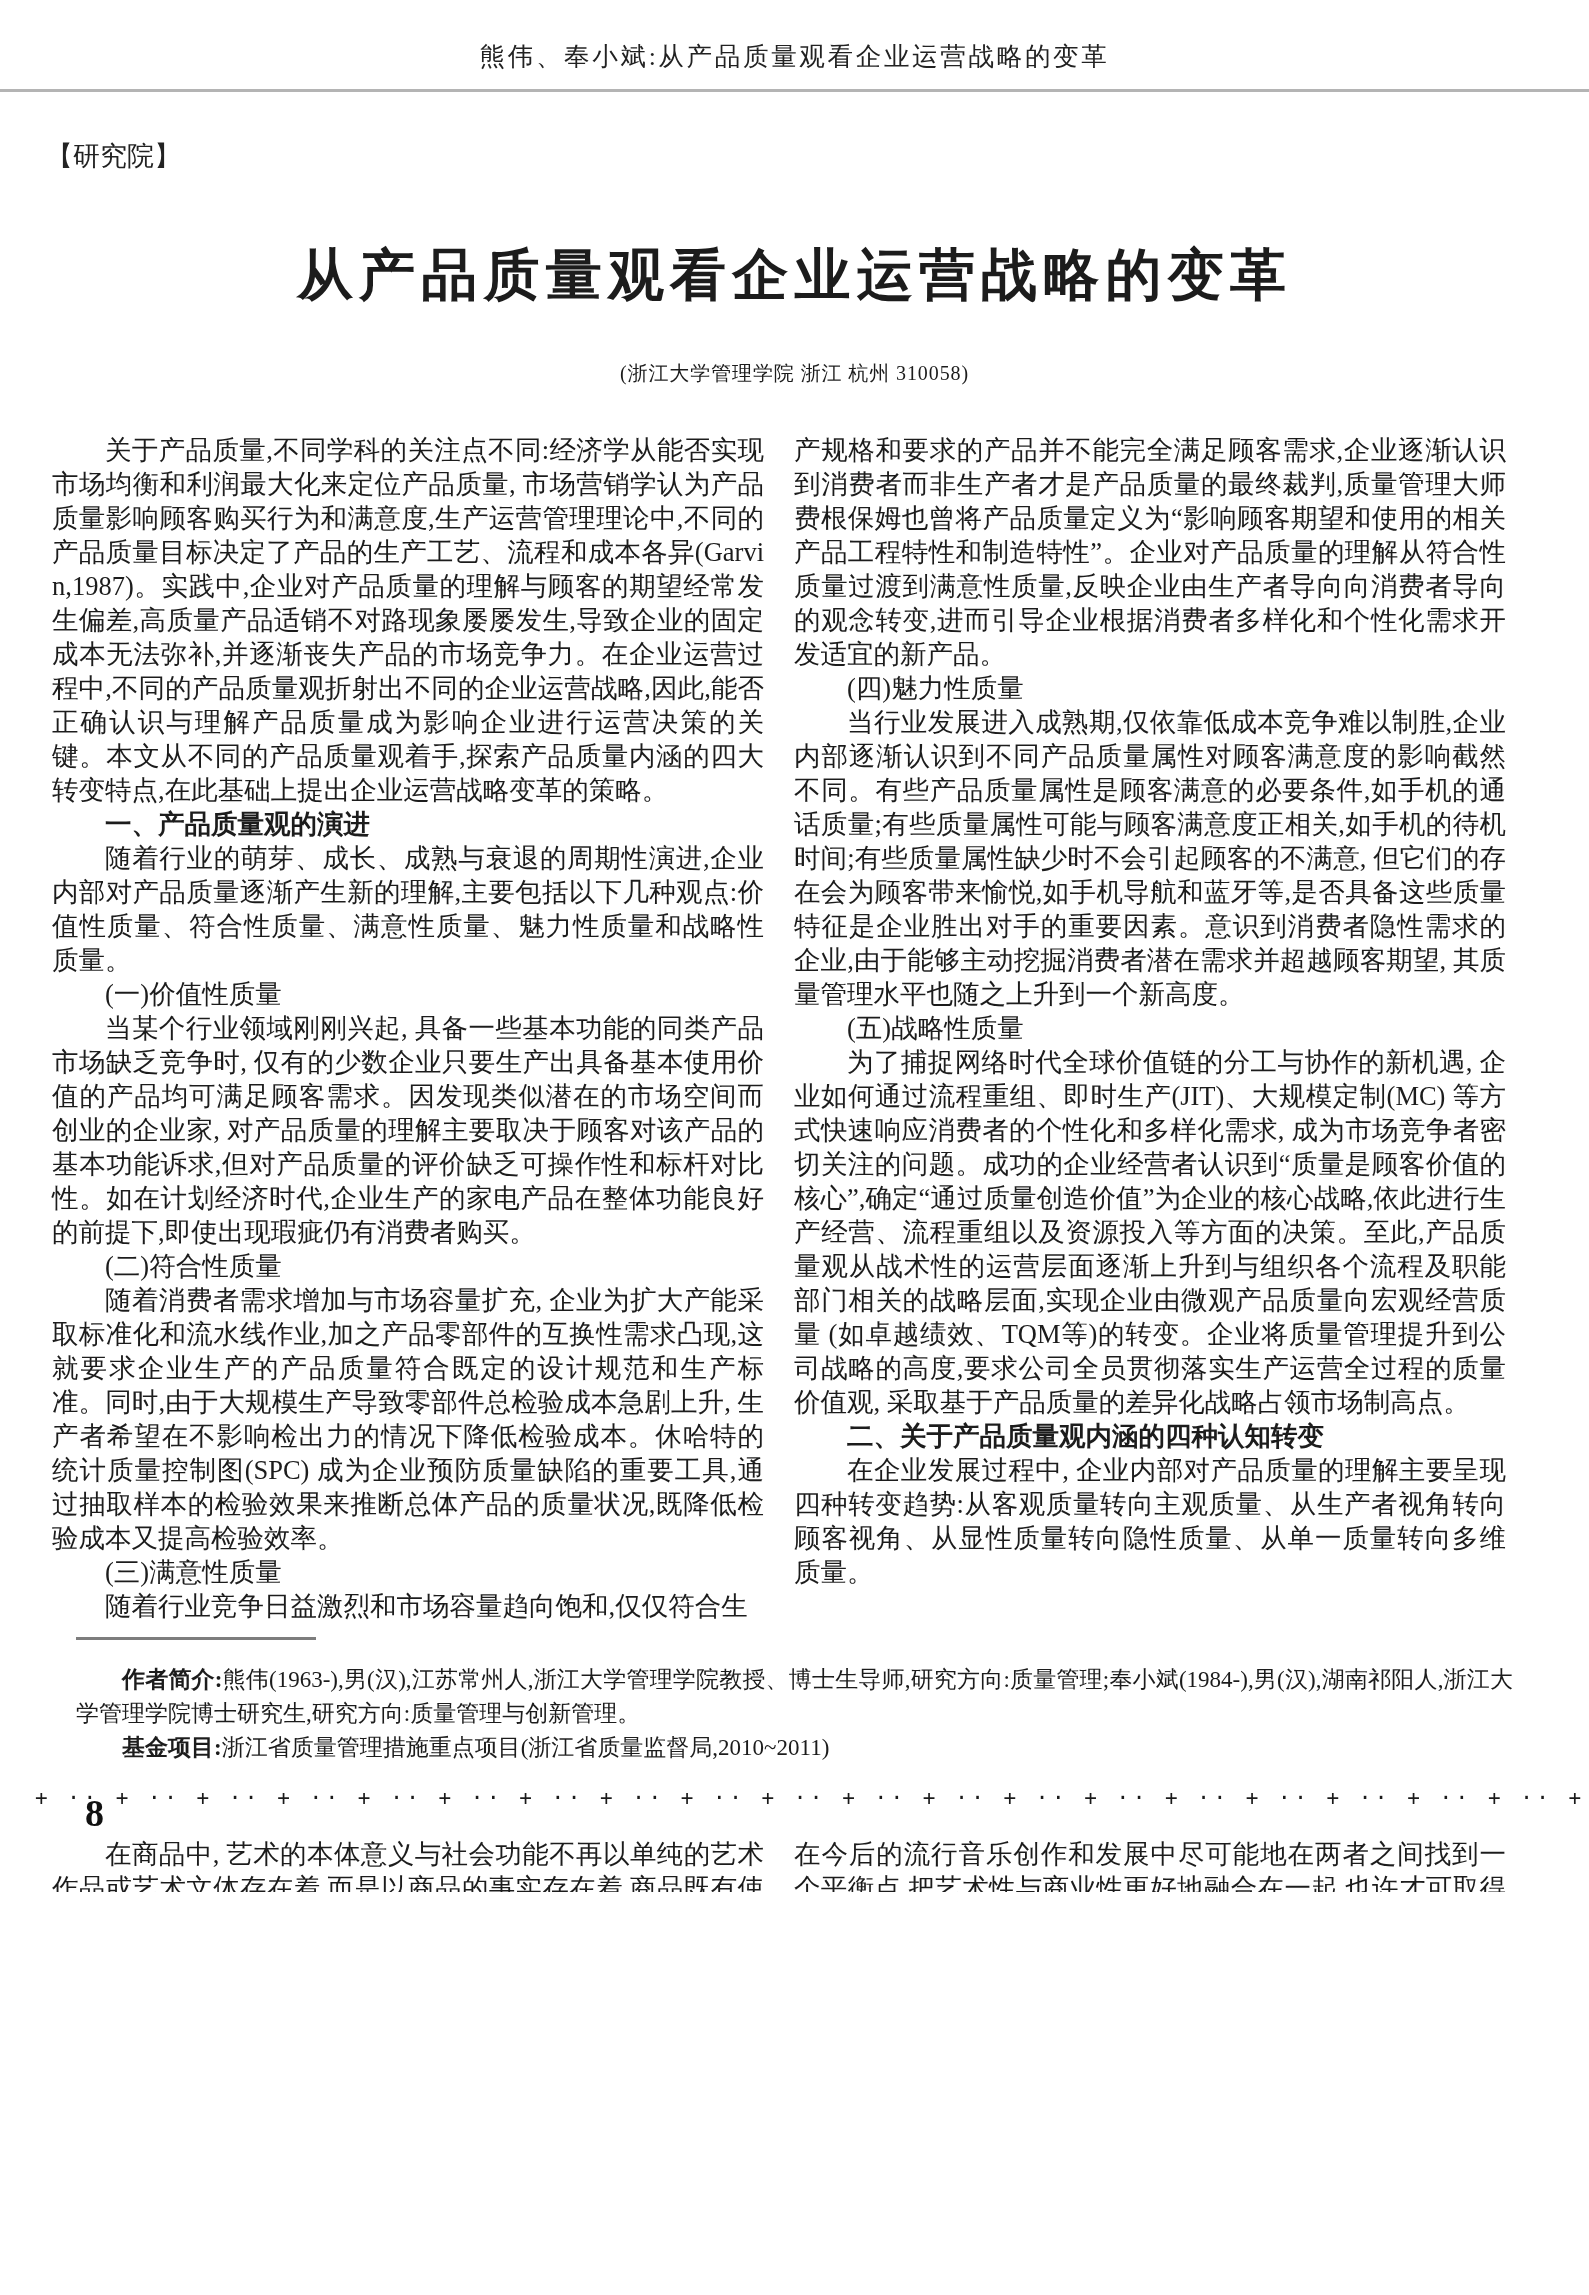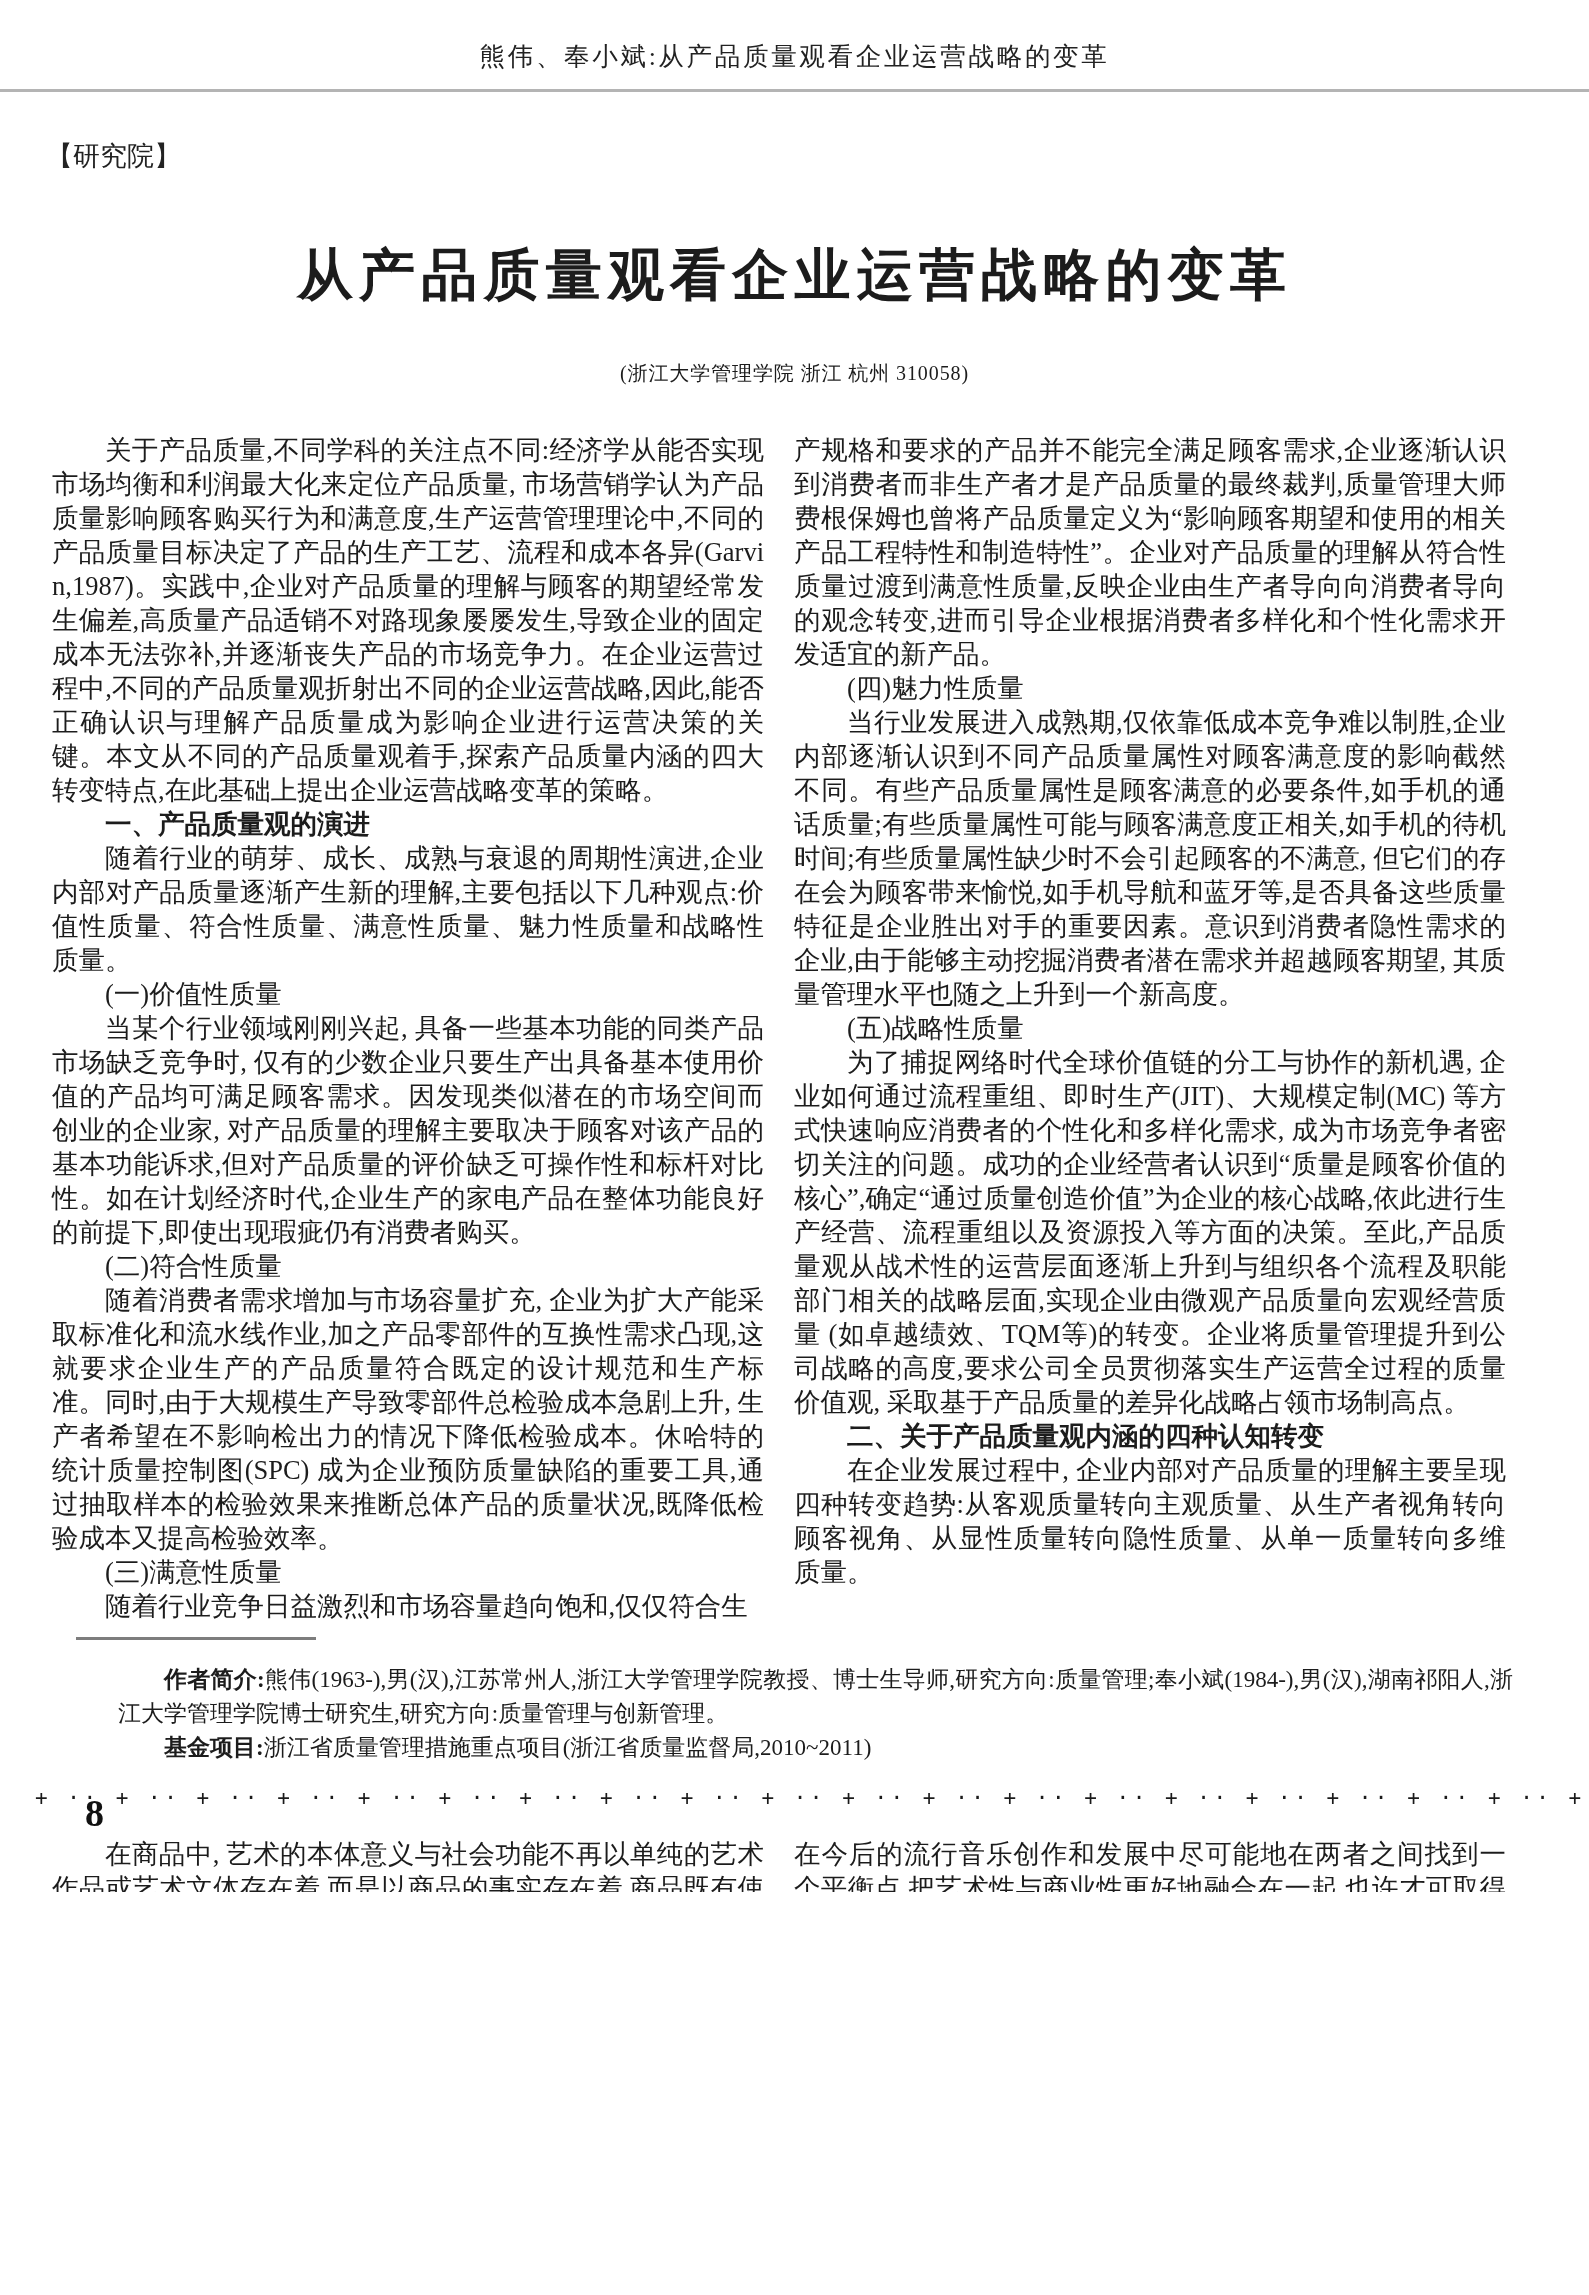--- a/index.html
+++ b/index.html
@@ -66,21 +66,21 @@
   .col p{margin:0;text-indent:2em;}
   .col p.no-indent{text-indent:0;}
   .col p.h-bold{font-weight:bold;}
   .footnote-rule{
     margin:14px 0 0 76px;
     width:240px;
     border:none;
     border-top:3.5px solid #7d7d7d;
   }
   .footnote{
-    padding:23px 76px 0 118px;
+    padding:23px 76px 0 76px;
     font-size:23px;
     line-height:34px;
     text-align:justify;
     word-break:break-all;
   }
   .footnote p{margin:0;text-indent:2em;}
   .footnote .label{font-weight:bold;}
   .plus-divider{
     margin-top:21px;
     padding:0 35px;

